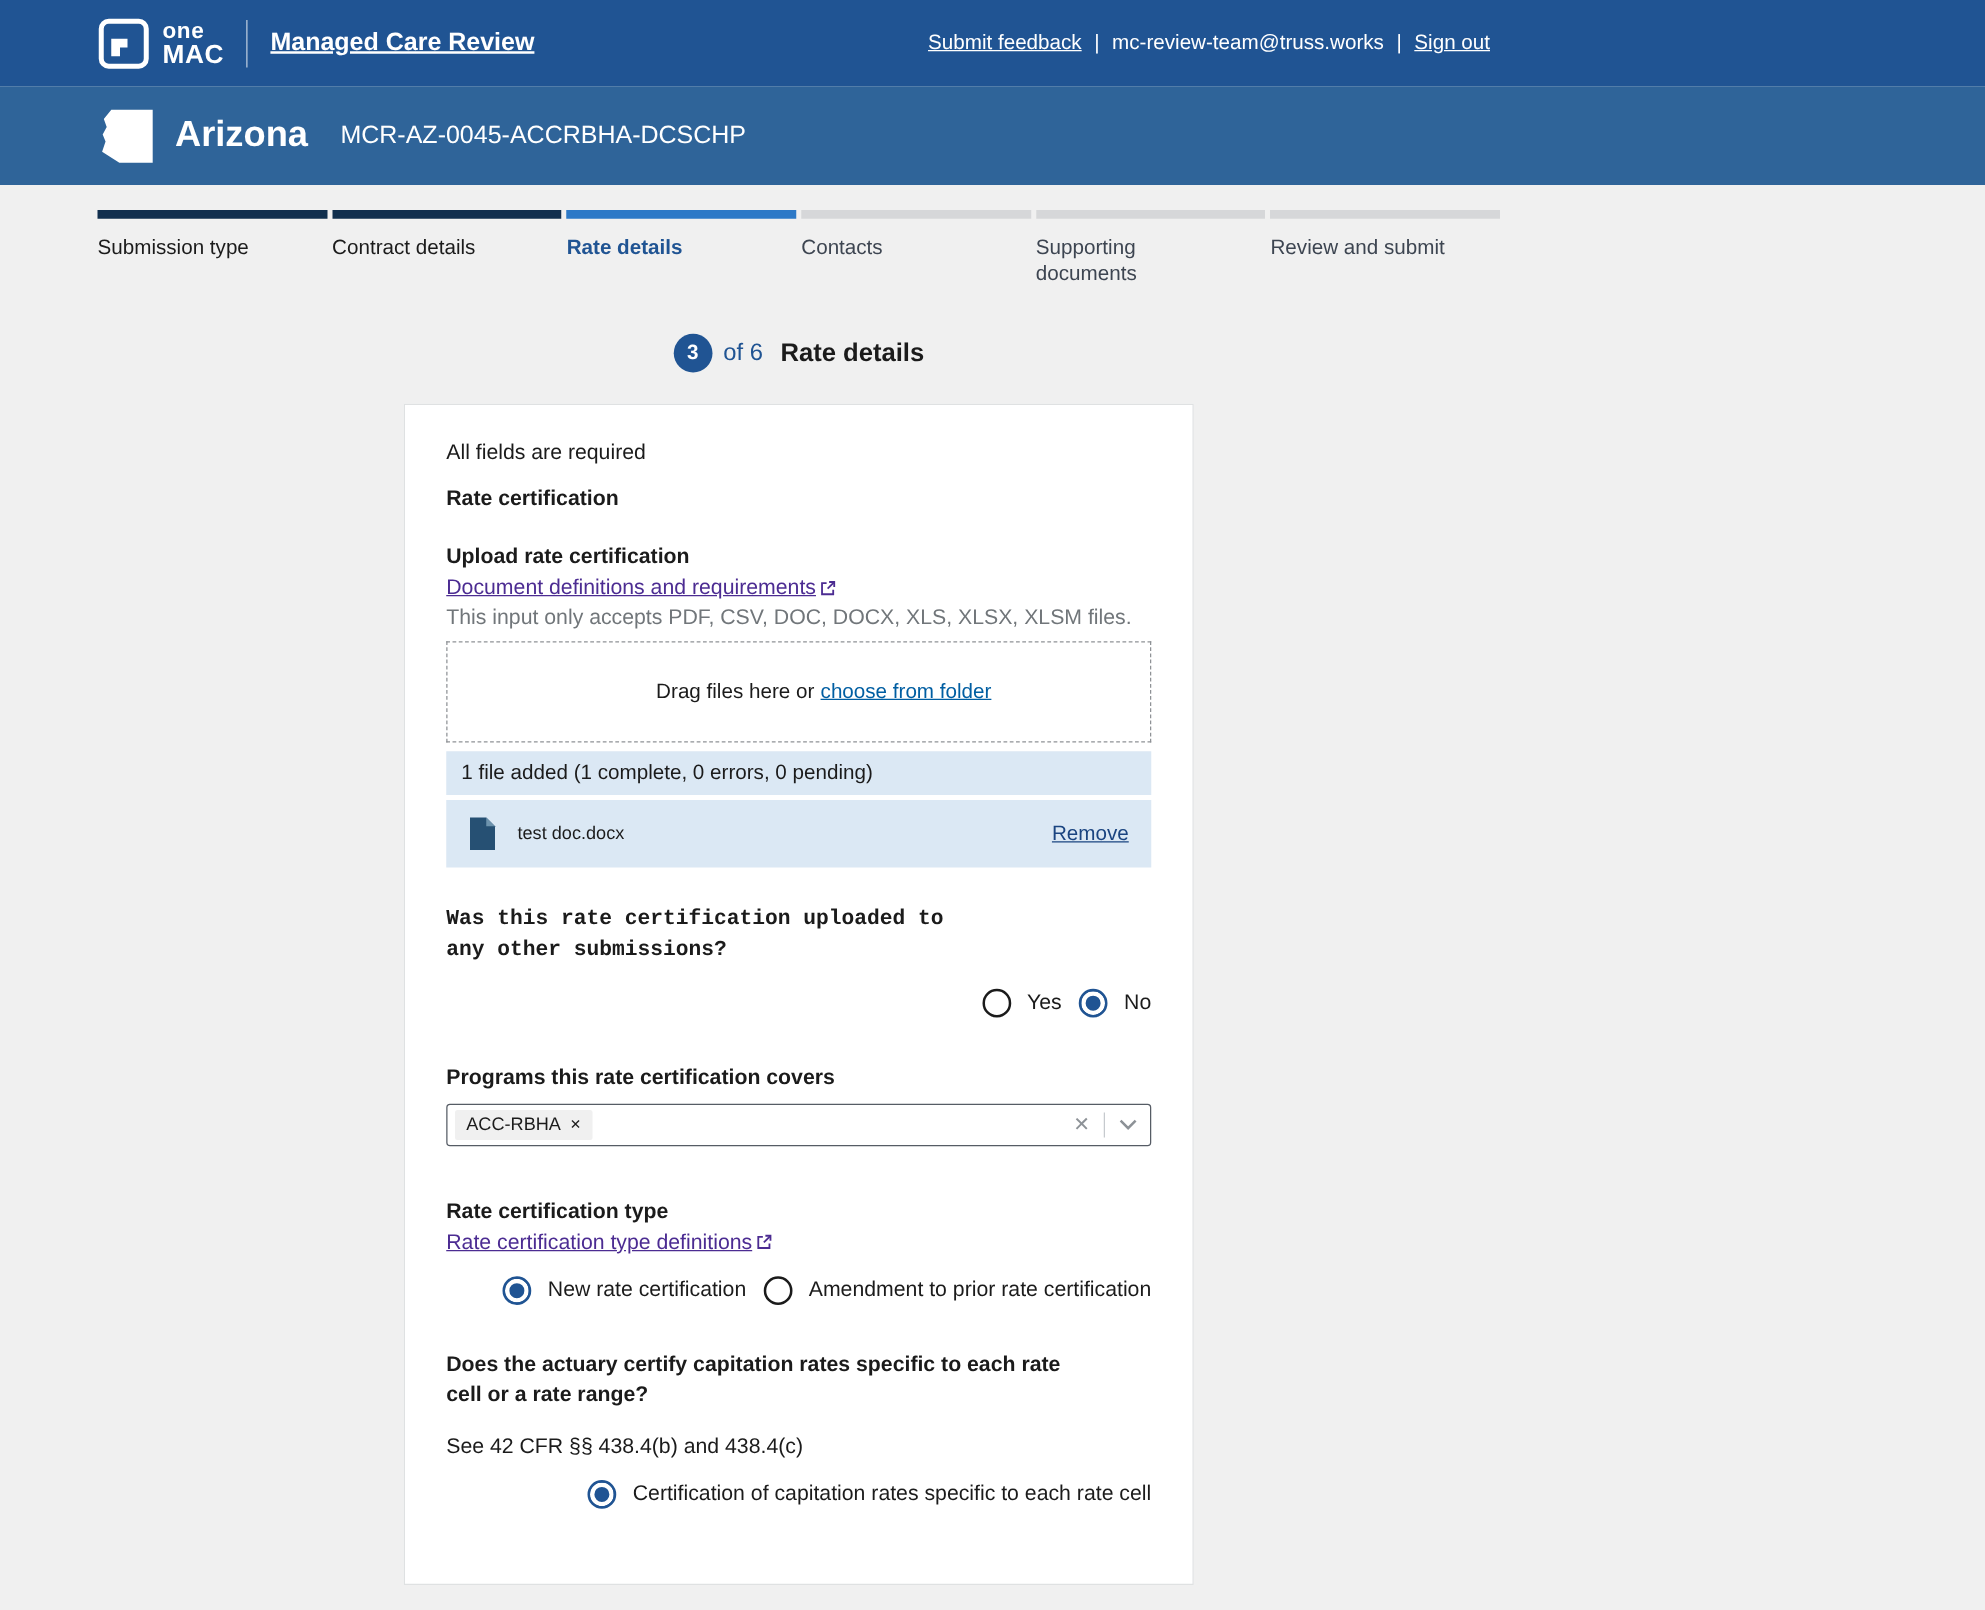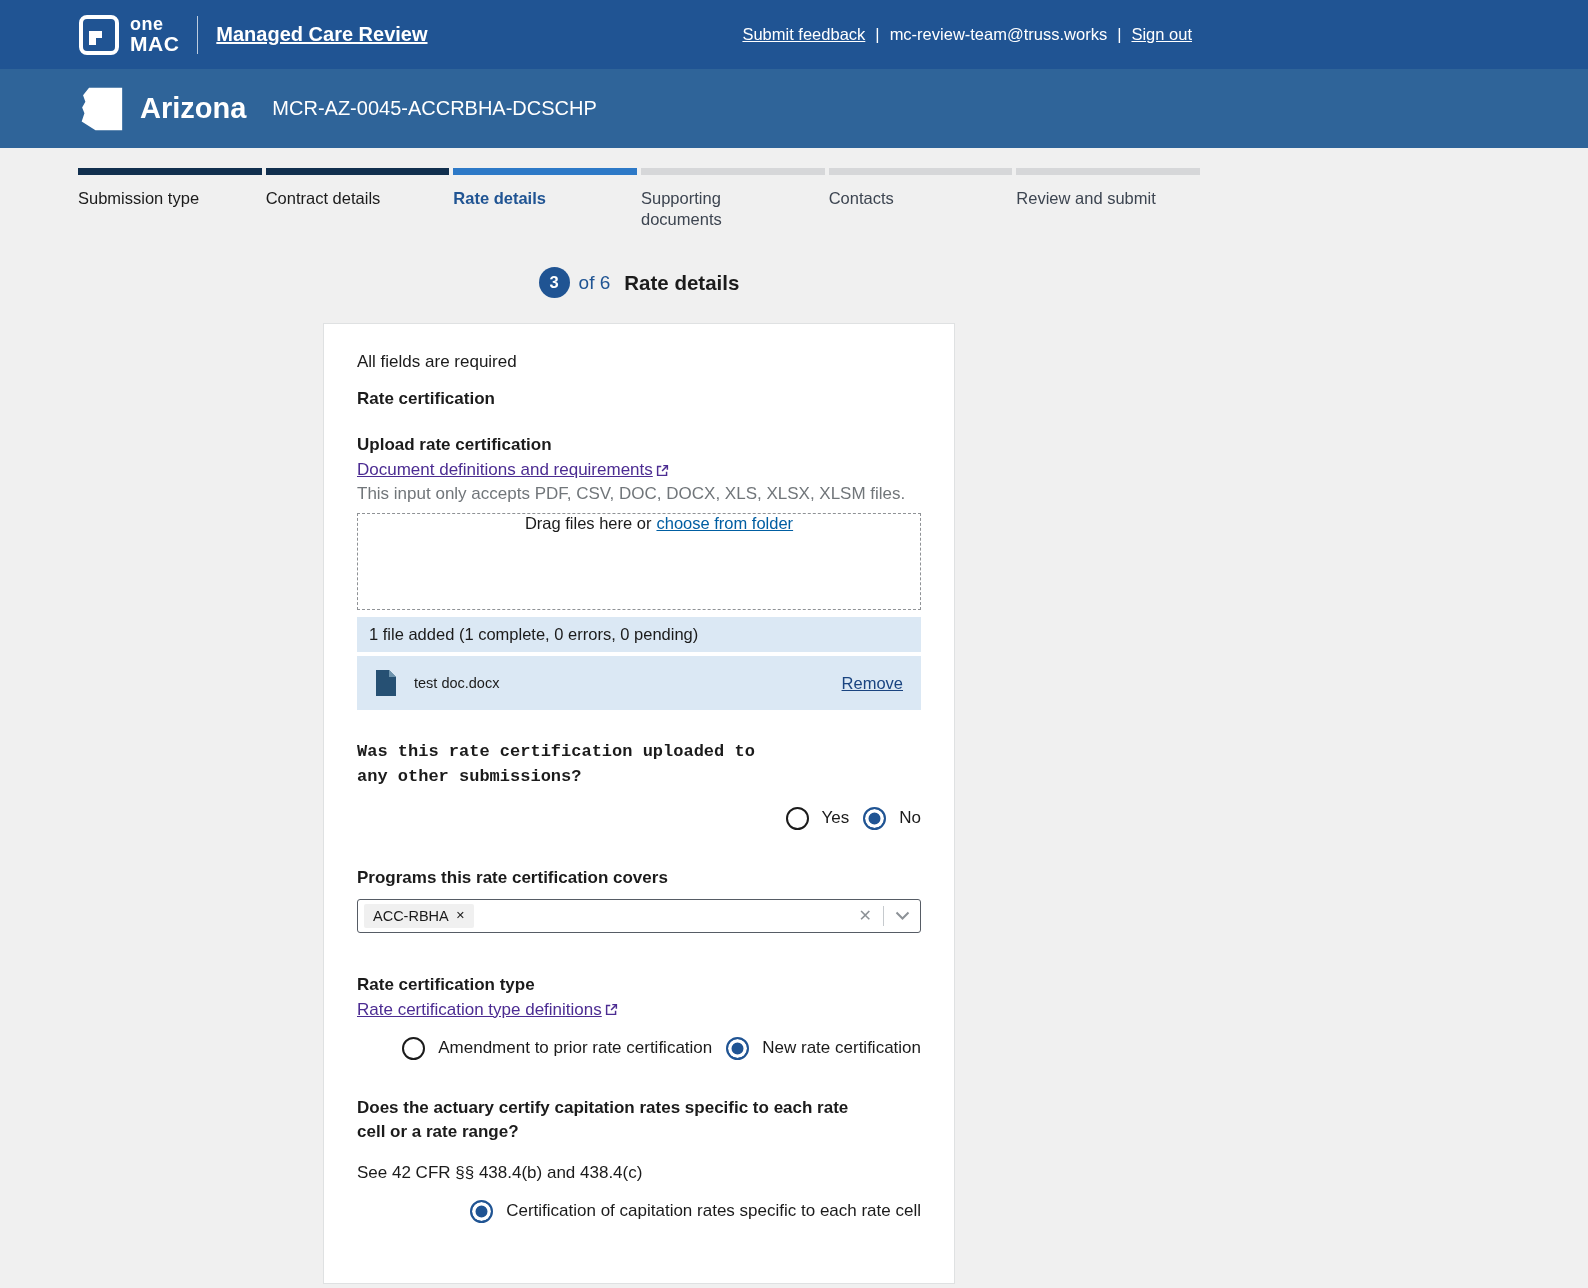--- a/index.html
+++ b/index.html
@@ -54,22 +54,22 @@
           padding:28px 33px 60px 33px; min-height:945px; }
   .required-note { font-size:17px; margin-bottom:17px; }
   .section-title { font-size:17px; font-weight:700; margin-bottom:26px; }
   .field-label { font-size:17px; font-weight:700; }
   a.doc-link { color:#4c2c92; font-size:17px; }
   a.blue-link { color:#005ea2; }
   .link-line { margin-top:5px; display:flex; align-items:center; gap:0; }
   .ext-icon { display:inline-flex; margin-left:3px; }
   .hint { color:#71767a; font-size:17px; margin-top:4px; }
 
-  .dropzone { margin-top:9px; border:1px dashed #8f9296; background:#fff; height:97px;
-              display:flex; justify-content:center; font-size:16.5px; gap:5px;padding-left:40px; }
+  .dropzone { margin-top:9px; border:1px dashed #8f9296; background:#fff; height:81px;
+              display:flex; align-items:center; justify-content:center; font-size:16.5px; gap:5px;padding-left:40px; }
 
   .file-summary { margin-top:7px; background:#dbe8f4; padding:8px 12px; font-size:16.5px; }
   .file-row { margin-top:4px; background:#dbe8f4; height:54px; display:flex; align-items:center; padding:0 18px; }
   .file-icon { width:22px; height:28px; flex:none; }
   .file-name { font-size:14.5px; margin-left:17px; }
   a.remove-link { margin-left:auto; color:#1a4480; font-size:16.5px; }
 
   .question { font-size:17px; font-weight:700; line-height:1.45; margin-top:30px; }
   .q1 { max-width:400px;font-family:Liberation Mono, monospace; }
   .q2 { max-width:505px; margin-top:36px; }
@@ -144,25 +144,25 @@
   <div class="step complete">
     <div class="step-bar"></div>
     <div class="step-label">Contract details</div>
   </div>
   <div class="step current">
     <div class="step-bar"></div>
     <div class="step-label">Rate details</div>
   </div>
   <div class="step">
     <div class="step-bar"></div>
+    <div class="step-label">Contacts</div>
+  </div>
+  <div class="step">
+    <div class="step-bar"></div>
     <div class="step-label">Supporting documents</div>
-  </div>
-  <div class="step">
-    <div class="step-bar"></div>
-    <div class="step-label">Contacts</div>
   </div>
   <div class="step">
     <div class="step-bar"></div>
     <div class="step-label">Review and submit</div>
   </div>
 </nav>
 
 <div class="step-heading shell">
   <span class="step-circle">3</span>
   <span class="step-of">of 6</span>
@@ -241,26 +241,26 @@
       <span class="ext-icon">
         <svg width="13" height="13" viewBox="0 0 16 16">
           <path d="M6.5 3 H2 V14 H13 V9.5" fill="none" stroke="#4c2c92" stroke-width="1.8"></path>
           <path d="M9 2 H14 V7" fill="none" stroke="#4c2c92" stroke-width="1.8"></path>
           <path d="M14 2 L7.5 8.5" fill="none" stroke="#4c2c92" stroke-width="1.8"></path>
         </svg>
       </span>
     </div>
     <div class="radio-group">
       <label class="radio-row">
+        <span class="radio checked"></span>
+        <span class="radio-label">New rate certification</span>
+      </label>
+      <label class="radio-row">
         <span class="radio"></span>
         <span class="radio-label">Amendment to prior rate certification</span>
-      </label>
-      <label class="radio-row">
-        <span class="radio checked"></span>
-        <span class="radio-label">New rate certification</span>
       </label>
     </div>
 
     <div class="question q2">Does the actuary certify capitation rates specific to each rate cell or a rate range?</div>
     <p class="cfr-note">See 42 CFR §§ 438.4(b) and 438.4(c)</p>
     <div class="radio-group">
       <label class="radio-row">
         <span class="radio checked"></span>
         <span class="radio-label">Certification of capitation rates specific to each rate cell</span>
       </label>

